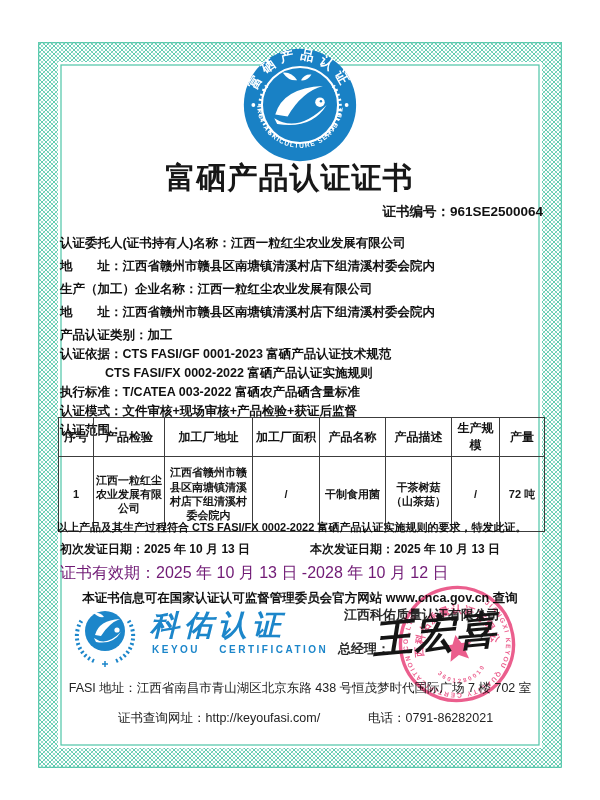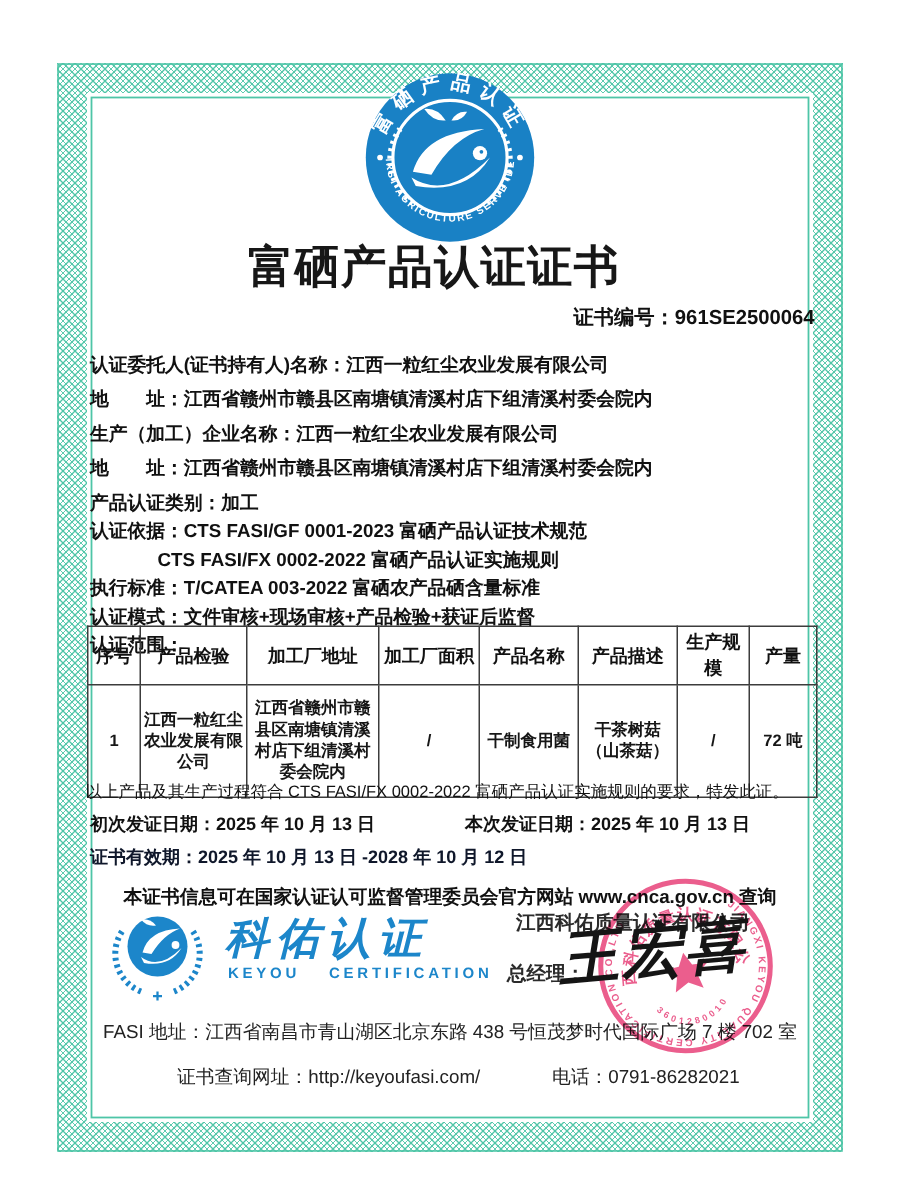--- a/index.html
+++ b/index.html
@@ -30,24 +30,24 @@
   
   .scope-table{
     position:absolute;left:58px;top:417px;width:486px;border-collapse:collapse;table-layout:fixed;
   }
   .scope-table th,.scope-table td{
     border:1px solid #3c3c3c;text-align:center;vertical-align:middle;padding:2px 1px;
   }
   .scope-table th{font-size:12px;font-weight:bold;height:24px;color:#111;}
   .scope-table td{font-size:11px;font-weight:bold;height:70px;line-height:1.3;color:#161616;}
   
-  .statement{position:absolute;left:57px;top:520px;width:490px;font-size:11px;font-weight:normal;white-space:nowrap;color:#111;}
+  .statement{position:absolute;left:57px;top:520px;width:490px;font-size:11px;font-weight:bold;white-space:nowrap;color:#111;}
   .dates-row{position:absolute;left:60px;top:541px;width:488px;font-size:12px;font-weight:bold;color:#111;}
   .dates-row .d2{position:absolute;left:250px;top:0;}
-  .validity{position:absolute;left:60px;top:563px;font-size:12px;font-weight:bold;color:#0f172a;}
+  .validity{position:absolute;left:60px;top:563px;font-size:16px;font-weight:normal;color:#701a75;}
   .cnca{position:absolute;left:0;top:590px;width:600px;text-align:center;font-size:12.5px;font-weight:bold;color:#111;}
   
   .keyou-logo{position:absolute;left:72px;top:602px;width:66px;height:66px;}
   .keyou-cn{position:absolute;left:150px;top:606px;font-size:29px;font-weight:bold;letter-spacing:5px;color:#1c86ca;font-style:italic;}
   .keyou-en{position:absolute;left:152px;top:644px;font-size:10px;font-weight:bold;letter-spacing:2.5px;word-spacing:14px;color:#1c86ca;}
   .issuer-company{position:absolute;left:344px;top:606px;font-size:13px;font-weight:bold;color:#2b2b2b;}
   .issuer-role{position:absolute;left:338px;top:640px;font-size:13px;font-weight:bold;color:#2b2b2b;}
   .signature{
     position:absolute;left:372px;top:607px;font-size:40px;font-weight:bold;font-style:italic;
     font-family:"DejaVu Serif","Liberation Serif",serif;color:#151515;

